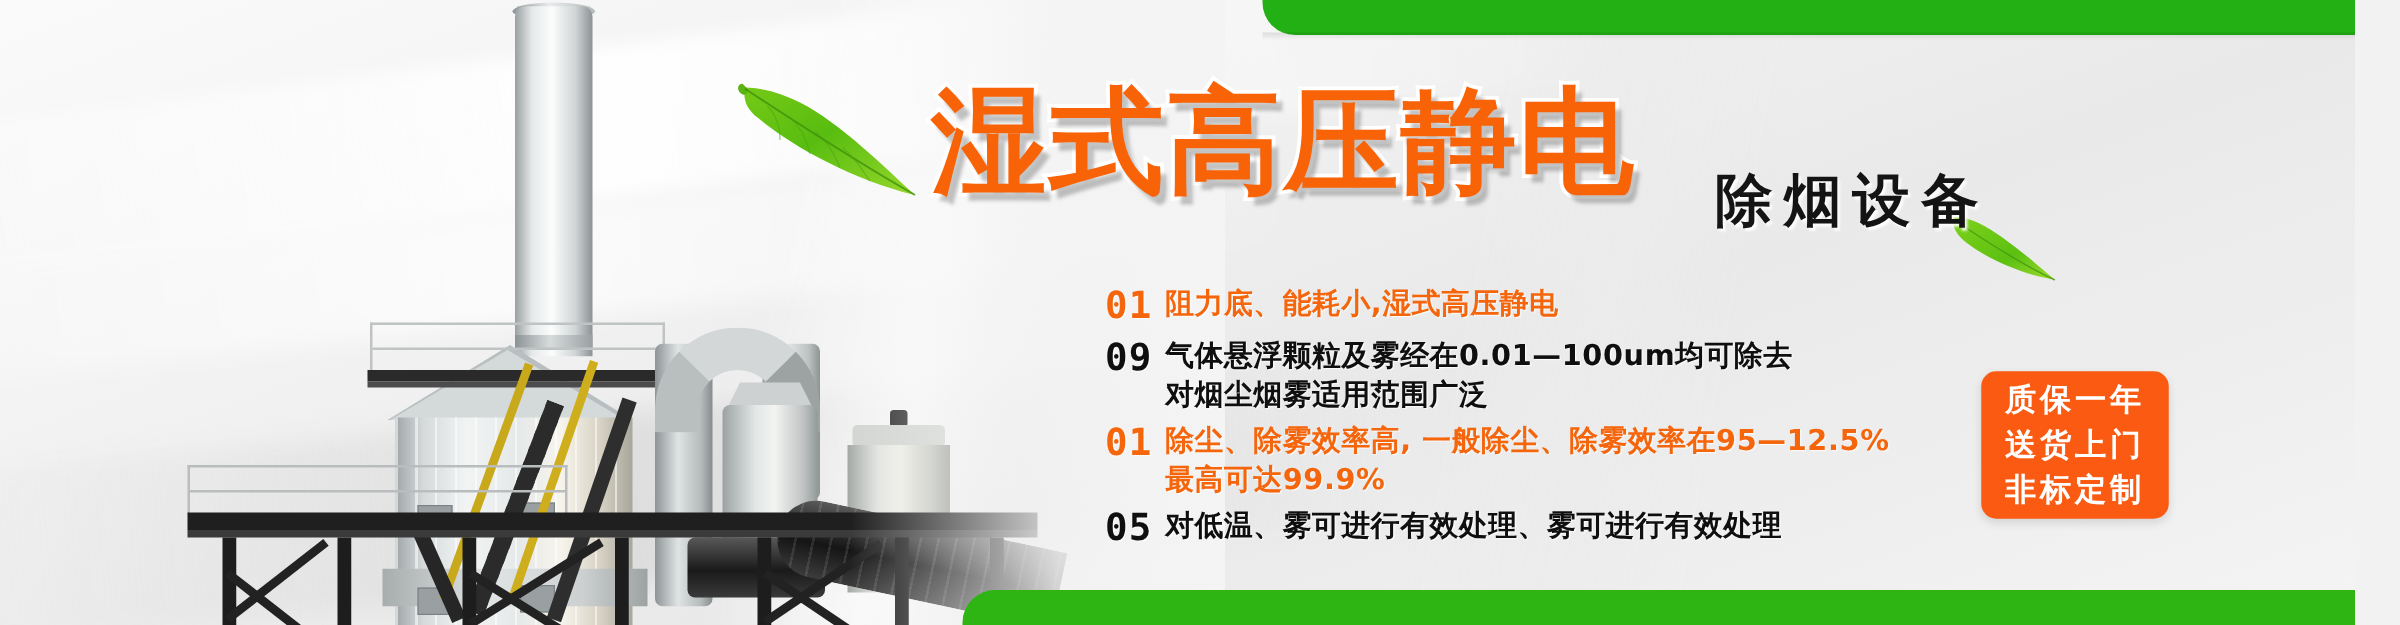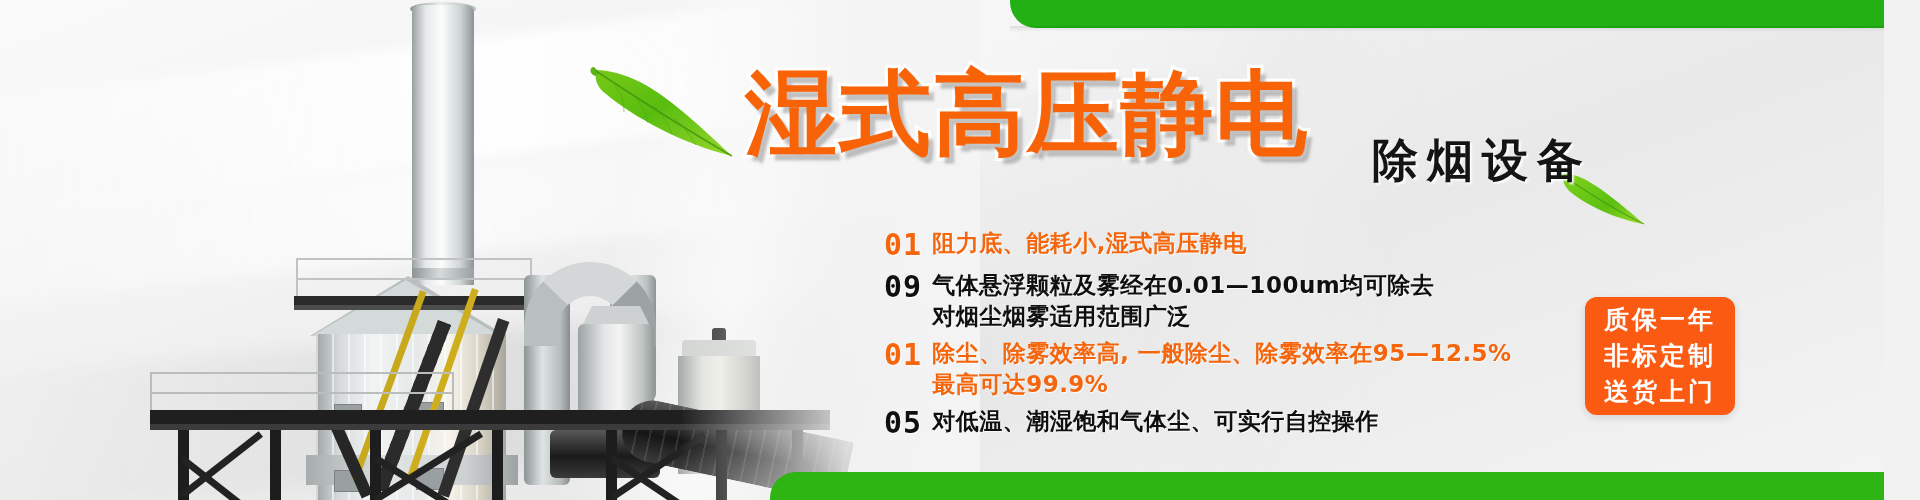--- a/index.html
+++ b/index.html
@@ -255,23 +255,23 @@
       <span class="txt">气体悬浮颗粒及雾经在0.01—100um均可除去
 对烟尘烟雾适用范围广泛</span>
     </div>
     <div class="feat orange f3">
       <span class="num">01</span>
       <span class="txt">除尘、除雾效率高, 一般除尘、除雾效率在95—12.5%
 最高可达99.9%</span>
     </div>
     <div class="feat black">
       <span class="num">05</span>
-      <span class="txt">对低温、潮湿饱和气体尘、可实行自控操作</span>
+      <span class="txt">对低温、雾可进行有效处理、雾可进行有效处理</span>
     </div>
   </div>
 
   <div class="badge">
     <div>质保一年</div>
+    <div>送货上门</div>
     <div>非标定制</div>
-    <div>送货上门</div>
   </div>
 
 </div>
 
 </body></html>

